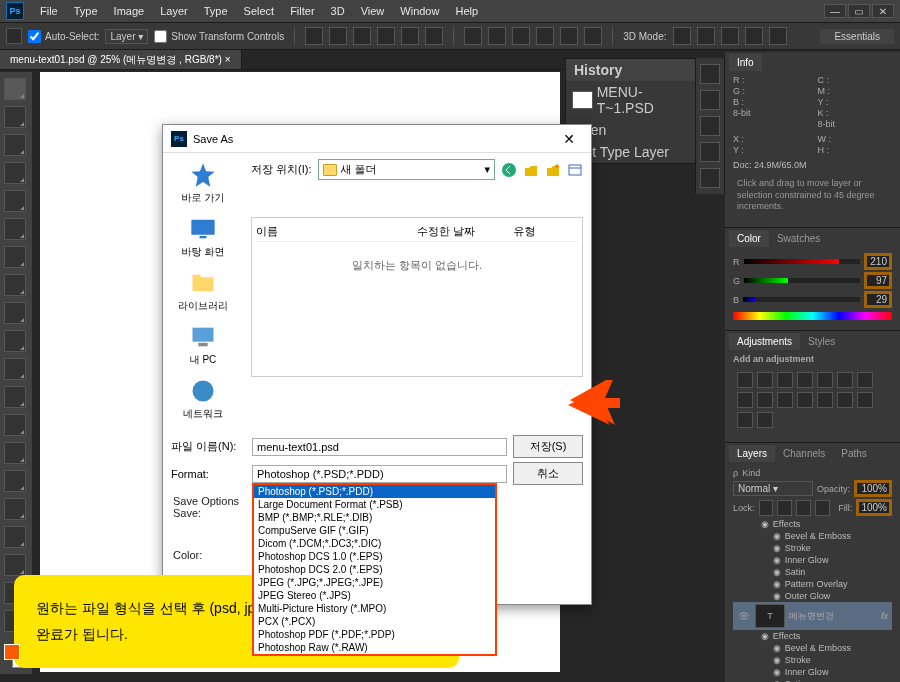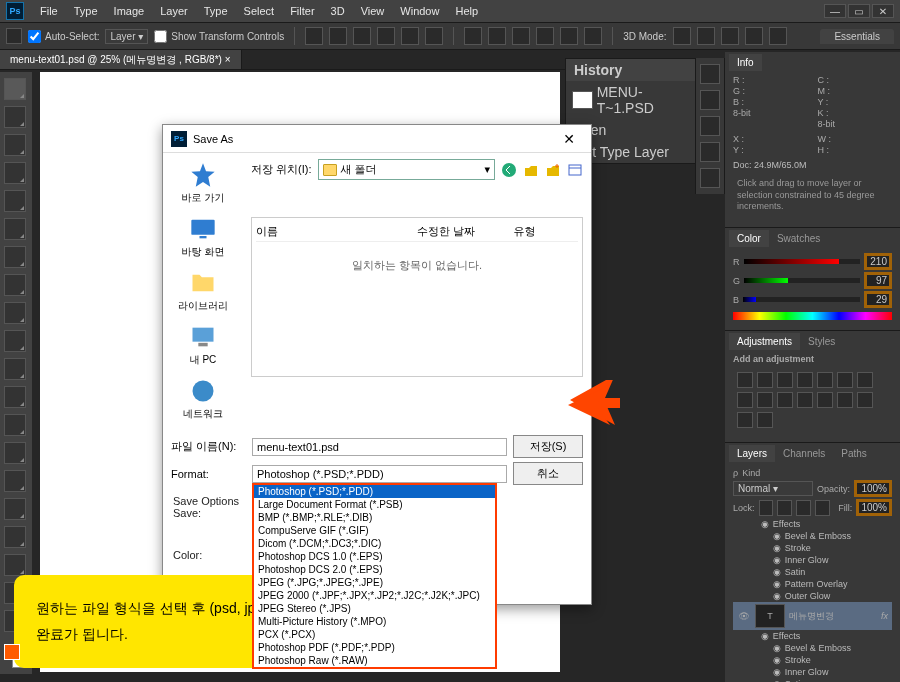--- a/index.html
+++ b/index.html
@@ -450,21 +450,20 @@
       <div class="fmt-sel"><span>Photoshop (*.PSD;*.PDD)</span></div>
       <div class="fmt-list">
         <div class="fmt-item hi">Photoshop (*.PSD;*.PDD)</div>
         <div class="fmt-item">Large Document Format (*.PSB)</div>
         <div class="fmt-item">BMP (*.BMP;*.RLE;*.DIB)</div>
         <div class="fmt-item">CompuServe GIF (*.GIF)</div>
         <div class="fmt-item">Dicom (*.DCM;*.DC3;*.DIC)</div>
         <div class="fmt-item">Photoshop DCS 1.0 (*.EPS)</div>
         <div class="fmt-item">Photoshop DCS 2.0 (*.EPS)</div>
         <div class="fmt-item">JPEG (*.JPG;*.JPEG;*.JPE)</div>
-        <div class="fmt-item">JPEG 2000 (*.JPF;*.JPX;*.JP2;*.J2C;*.J2K;*.JPC)</div>
         <div class="fmt-item">JPEG Stereo (*.JPS)</div>
         <div class="fmt-item">Multi-Picture History (*.MPO)</div>
         <div class="fmt-item">PCX (*.PCX)</div>
         <div class="fmt-item">Photoshop PDF (*.PDF;*.PDP)</div>
         <div class="fmt-item">Photoshop Raw (*.RAW)</div>
 
       </div>
     </div>
     <div class="btn">취소</div>
   </div>

